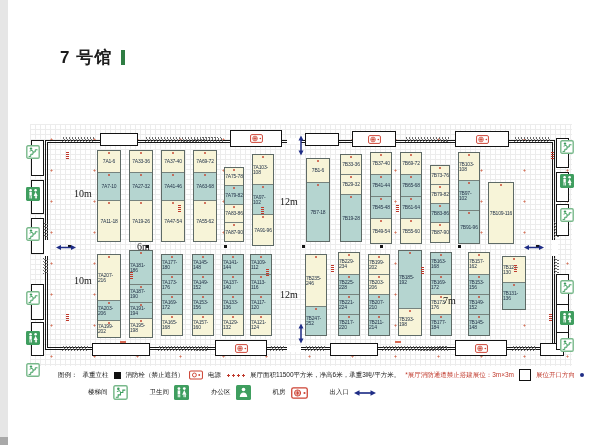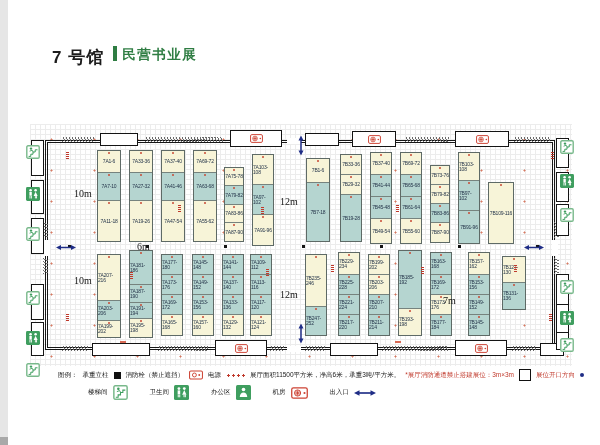--- a/index.html
+++ b/index.html
@@ -4,21 +4,21 @@
 <style>
   html,body{margin:0;padding:0;}
   body{width:600px;height:445px;position:relative;background:#fff;overflow:hidden;
        font-family:"Liberation Sans",sans-serif;}
 
   
   #left-strip{position:absolute;left:0;top:0;width:8px;height:445px;background:#e6e6e6;}
   #left-strip-end{position:absolute;left:0;bottom:0;width:8px;height:8px;background:#a9a9a9;}
 
   
-  #title{position:absolute;left:52px;top:46px;display:flex;white-space:nowrap;}
+  #title{position:absolute;left:60px;top:46px;display:flex;align-items:center;white-space:nowrap;}
   #hall-no{font-size:17px;font-weight:bold;color:#1c1c1c;letter-spacing:1px;}
   #tbar{display:inline-block;width:4px;height:15px;background:#2f7d43;margin:0 5px 0 9px;}
   #exh{font-size:13.5px;font-weight:bold;color:#2f7d43;letter-spacing:1.5px;}
 
   
   #plan{position:absolute;left:0;top:0;width:600px;height:445px;}
   #gridbg{position:absolute;left:30px;top:124px;width:542px;height:242px;
     background-image:
       radial-gradient(circle, rgba(205,90,60,.8) .7px, transparent 1.4px),
       linear-gradient(#ececec 1px, transparent 1px),
@@ -78,21 +78,20 @@
 </head>
 <body>
 
 <div id="left-strip">
   <div id="left-strip-end"></div>
 </div>
 
 <div id="title">
   <span id="hall-no">7 号馆</span>
   <span id="tbar"></span>
-  <span id="exh">民营书业展</span>
 </div>
 
 <div id="plan">
   <div id="gridbg"></div>
   <div id="hall"></div>
 <div class="bcol" style="left: 97px; top: 150px; width: 24px;">
       <div class="bk y" style="height: 22px;">7A1-6</div>
       <div class="bk t" style="height: 28px;">7A7-10</div>
       <div class="bk y" style="height: 40px;">7A11-18</div>
     </div>

